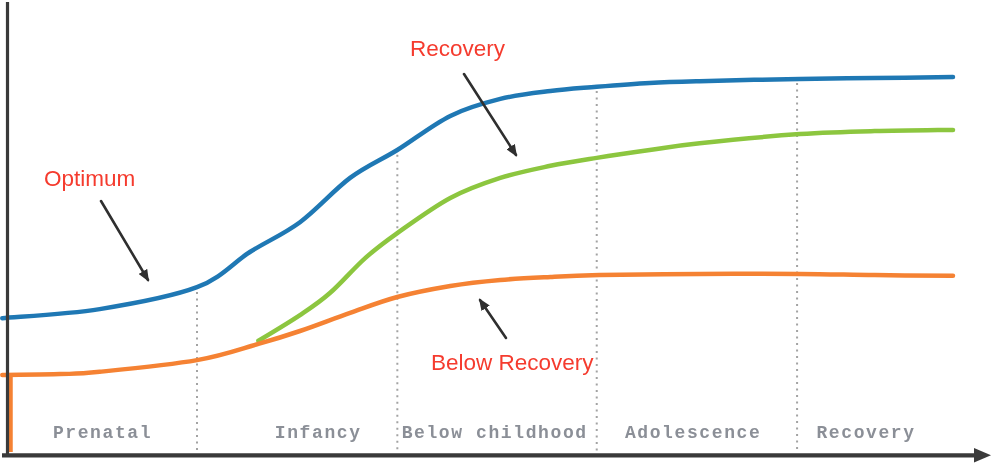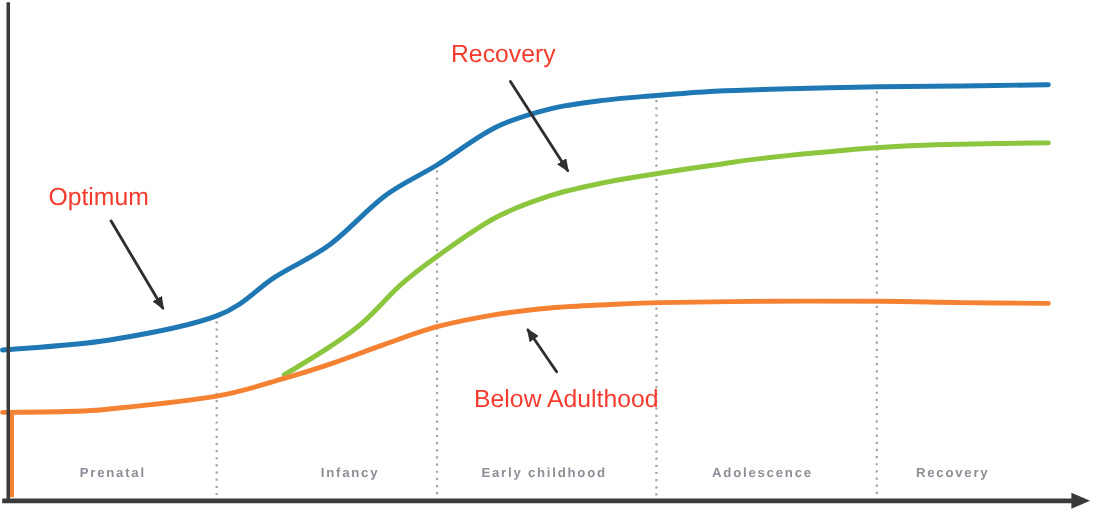--- a/index.html
+++ b/index.html
@@ -8,22 +8,22 @@
     position:relative;width:1000px;height:470px;background:#ffffff;
     font-family:"Liberation Sans",sans-serif;
   }
   #chart-svg{position:absolute;left:0;top:0;}
   .annotation{
     position:absolute;font-size:22.5px;font-weight:400;line-height:1.1;
     white-space:nowrap;font-family:"Liberation Sans",sans-serif;
   }
   #stage-labels span{
     position:absolute;top:423px;transform:translateX(-50%);
-    font-size:12px;font-weight:bold;letter-spacing:1.6px;white-space:nowrap;
-    font-family:Liberation Sans, sans-serif;
+    font-size:18px;font-weight:bold;letter-spacing:1.6px;white-space:nowrap;
+    font-family:Liberation Mono, monospace;
   }
 </style>
 </head>
 <body>
 
 <div class="chart">
   <svg id="chart-svg" width="1000" height="470" viewBox="0 0 1000 470">
     <defs>
       <marker id="ah" markerWidth="12" markerHeight="10" refX="10" refY="5" orient="auto" markerUnits="userSpaceOnUse">
         <path id="ah-path" d="M0,0 L12,5 L0,10 z" fill="#2f2f2f"></path>
@@ -41,21 +41,21 @@
       <line x1="2" y1="455.3" x2="977" y2="455.3" stroke="#3a3a3a" stroke-width="4.2"></line>
       <polygon points="974,448 991,455.3 974,462.5" fill="#3a3a3a"></polygon>
       <line x1="101" y1="201" x2="148" y2="280" stroke="#2f2f2f" stroke-width="2.6" stroke-linecap="round" marker-end="url(#ah)"></line>
       <line x1="464" y1="74" x2="516" y2="155" stroke="#2f2f2f" stroke-width="2.6" stroke-linecap="round" marker-end="url(#ah)"></line>
       <line x1="506" y1="338" x2="480" y2="300" stroke="#2f2f2f" stroke-width="2.6" stroke-linecap="round" marker-end="url(#ah)"></line>
     </svg>
 
   <div id="stage-labels" style="color: rgb(139, 143, 151);">
       <span style="left: 102.5px;">Prenatal</span>
       <span style="left: 296.225px; padding-left: 44px;">Infancy</span>
-      <span style="left: 494.675px;">Early childhood</span>
+      <span style="left: 494.675px;">Below childhood</span>
       <span style="left: 693.125px; text-align: right;">Adolescence</span>
       <span style="left: 866.06px;">Recovery</span>
     </div>
 
   <div class="annotation" id="ann-recovery" style="left: 410px; top: 37px; color: rgb(245, 59, 46);">Recovery</div>
   <div class="annotation" id="ann-optimum" style="left: 44px; top: 167px; color: rgb(245, 59, 46);">Optimum</div>
-  <div class="annotation" id="ann-below_potential" style="left: 431px; top: 351px; color: rgb(245, 59, 46);">Below Adulthood</div>
+  <div class="annotation" id="ann-below_potential" style="left: 431px; top: 351px; color: rgb(245, 59, 46);">Below Recovery</div>
 </div>
 
 </body></html>

